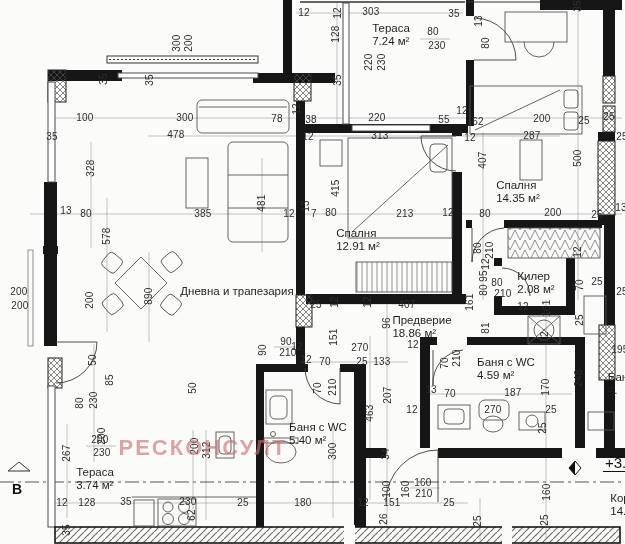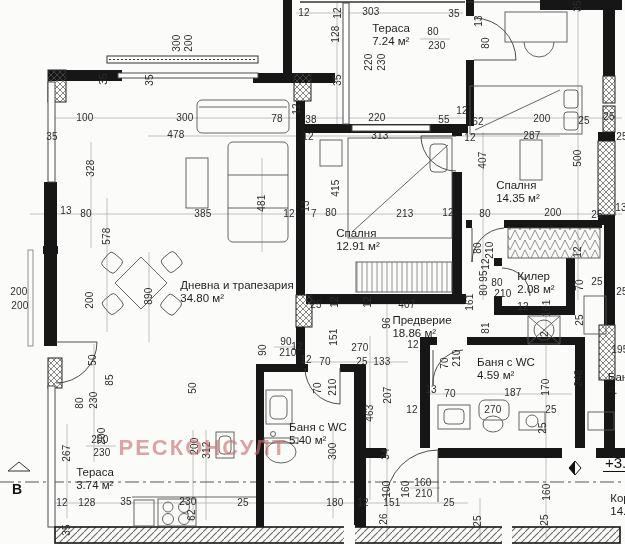--- a/index.html
+++ b/index.html
@@ -350,21 +350,21 @@
       <span class="dim vert" style="left: 195px; top: 446px;">200</span>
       <span class="dim vert" style="left: 207px; top: 450px;">312</span>
       <span class="dim vert" style="left: 333px; top: 451px;">300</span>
       <span class="dim" style="left: 62px; top: 503px;">12</span>
       <span class="dim" style="left: 87px; top: 503px;">128</span>
       <span class="dim" style="left: 126px; top: 502px;">35</span>
       <span class="dim" style="left: 188px; top: 502px;">230</span>
       <span class="dim vert" style="left: 192px; top: 515px;">62</span>
       <span class="dim" style="left: 243px; top: 503px;">25</span>
       <span class="dim vert" style="left: 67px; top: 530px;">35</span>
-      <span class="dim" style="left: 303px; top: 503px; margin-left: 32px;">180</span>
+      <span class="dim" style="left: 303px; top: 503px;">180</span>
       <span class="dim" style="left: 363px; top: 503px;">12</span>
       <span class="dim" style="left: 392px; top: 503px;">151</span>
       <span class="dim vert" style="left: 386px; top: 454px;">34</span>
       <span class="dim vert" style="left: 387px; top: 489px;">100</span>
       <span class="dim vert" style="left: 406px; top: 489px;">160</span>
       <span class="dim vert" style="left: 384px; top: 519px;">26</span>
       <span class="dim" style="left: 423px; top: 483px;">160</span>
       <span class="dim" style="left: 424px; top: 494px;">210</span>
       <span class="dim" style="left: 449px; top: 503px;">25</span>
       <span class="dim vert" style="left: 478px; top: 521px;">25</span>
@@ -383,21 +383,20 @@
       <div class="room" style="left: 358px; top: 240px;">
       <div>Спалня</div>
       <div>12.91 м²</div>
     </div>
       <div class="room" style="left: 518px; top: 192px;">
       <div>Спалня</div>
       <div>14.35 м²</div>
     </div>
       <div class="room" style="left: 237px; top: 292px;">
       <div>Дневна и трапезария</div>
-      <div>34.80 м²</div>
     </div>
       <div class="room" style="left: 422px; top: 327px;">
       <div>Предверие</div>
       <div>18.86 м²</div>
     </div>
       <div class="room" style="left: 536px; top: 283px;">
       <div>Килер</div>
       <div>2.08 м²</div>
     </div>
       <div class="room" style="left: 506px; top: 369px;">

